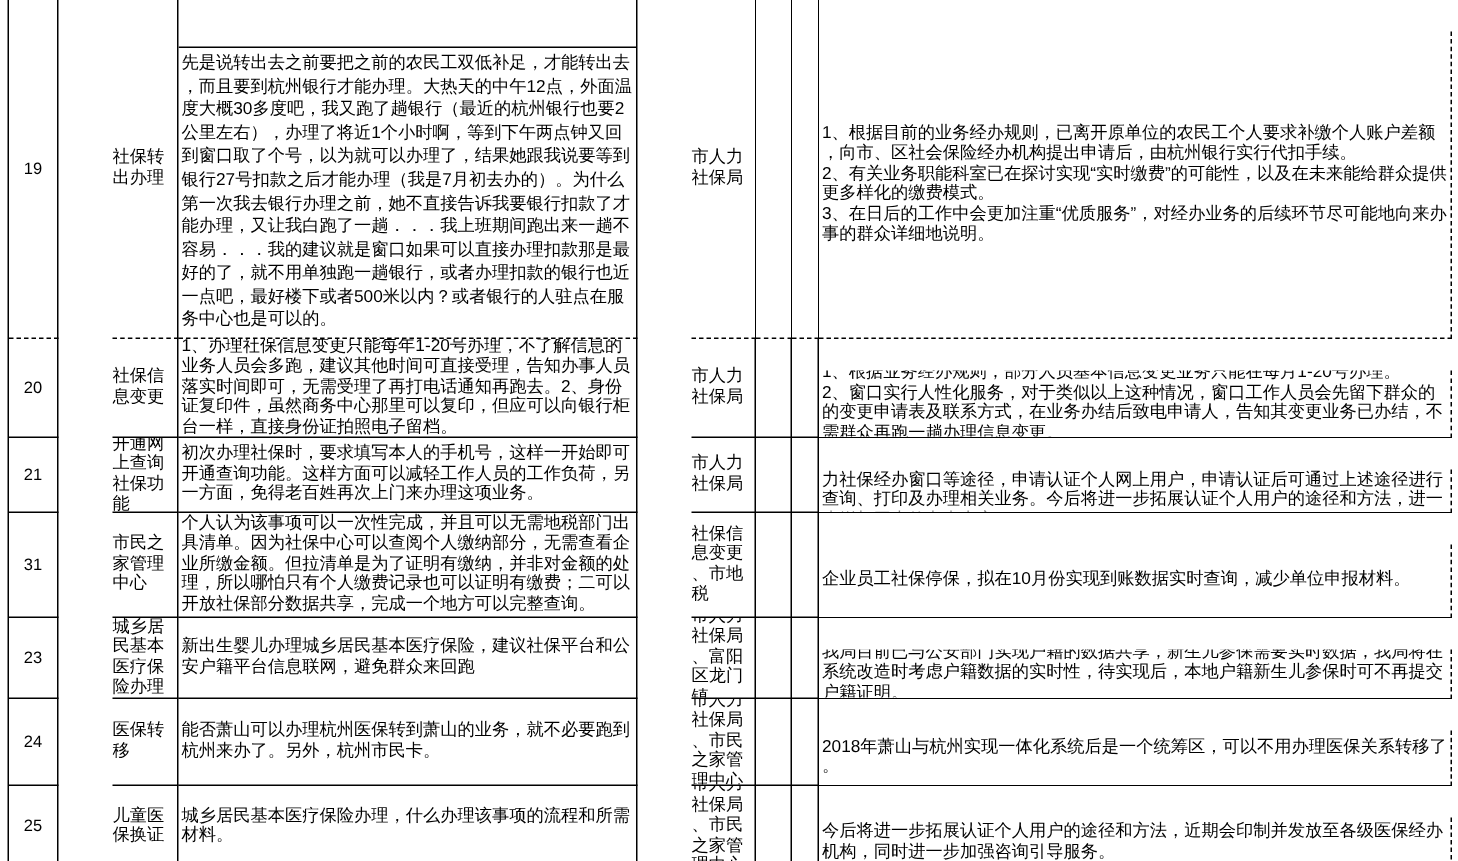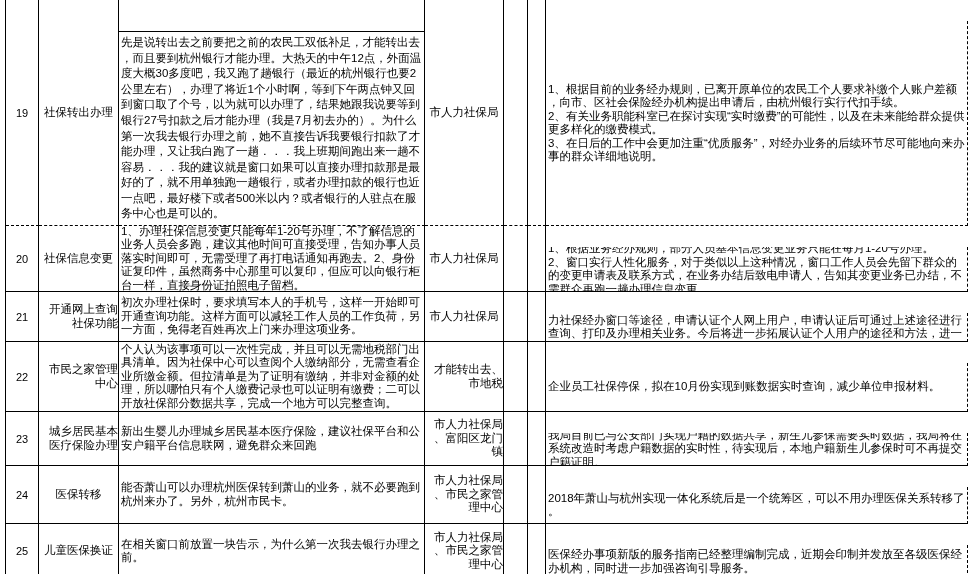--- a/index.html
+++ b/index.html
@@ -11,22 +11,22 @@
        border-left:1px solid #000;}
   .row{display:contents;}
   .cell{box-sizing:border-box;border-right:1px solid #000;border-bottom:1px solid #000;
         display:flex;align-items:center;overflow:hidden;font-size:11.5px;}
   
   .row19 .cell{border-bottom:1px dashed #000;}
   
   .c-reply{border-right:1px dashed #000;margin-top:21px;}
   .rowlast .cell{border-bottom:none;}
   .c-no{justify-content:center;font-size:11px;text-align:center;}
-  .c-topic,.c-dept{justify-content:center;text-align:right;line-height:13.5px;
-                   word-break:break-all;line-break:anywhere;padding:0;}
+  .c-topic,.c-dept{justify-content:center;text-align:left;line-height:13.5px;
+                   word-break:break-all;line-break:anywhere;padding:0;margin-left:36px;}
   .c-content,.c-reply{}
   .txt{width:100%;line-height:13.5px;white-space:pre-wrap;word-break:break-all;
        line-break:anywhere;padding:0 2px 0 2px;}
   
   .c-split{position:relative;padding-top:32px;}
   .c-split::before{content:"";position:absolute;left:0;right:0;top:31px;
                    border-top:1px solid #000;}
   .c-split .txt{line-height:15.6px;}
 </style>
 </head>
@@ -74,26 +74,26 @@
         </div>
       <div class="cell c-dept">市人力社保局</div>
       <div class="cell c-empty"></div>
       <div class="cell c-empty"></div>
       <div class="cell c-reply">
           <div class="txt">参保人员可通过杭州市人力社保网、支付宝、杭州市民卡（APP）、微信、市区人力社保经办窗口等途径，申请认证个人网上用户，申请认证后可通过上述途径进行查询、打印及办理相关业务。今后将进一步拓展认证个人用户的途径和方法，进一步增加网上的办事内容。</div>
         </div>
     </div>
 
     <div class="row">
-      <div class="cell c-no">22</div>
+      <div class="cell c-no">31</div>
       <div class="cell c-topic">市民之家管理中心</div>
       <div class="cell c-content">
           <div class="txt">个人认为该事项可以一次性完成，并且可以无需地税部门出具清单。因为社保中心可以查阅个人缴纳部分，无需查看企业所缴金额。但拉清单是为了证明有缴纳，并非对金额的处理，所以哪怕只有个人缴费记录也可以证明有缴费；二可以开放社保部分数据共享，完成一个地方可以完整查询。</div>
         </div>
-      <div class="cell c-dept">才能转出去、市地税</div>
+      <div class="cell c-dept">社保信息变更、市地税</div>
       <div class="cell c-empty"></div>
       <div class="cell c-empty"></div>
       <div class="cell c-reply">
           <div class="txt">企业员工社保停保，拟在10月份实现到账数据实时查询，减少单位申报材料。</div>
         </div>
     </div>
 
     <div class="row">
       <div class="cell c-no">23</div>
       <div class="cell c-topic">城乡居民基本医疗保险办理</div>
@@ -119,24 +119,24 @@
       <div class="cell c-empty"></div>
       <div class="cell c-reply">
           <div class="txt">2018年萧山与杭州实现一体化系统后是一个统筹区，可以不用办理医保关系转移了。</div>
         </div>
     </div>
 
     <div class="row rowlast">
       <div class="cell c-no">25</div>
       <div class="cell c-topic">儿童医保换证</div>
       <div class="cell c-content">
-          <div class="txt">在相关窗口前放置一块告示，为什么第一次我去银行办理之前。</div>
+          <div class="txt">城乡居民基本医疗保险办理，什么办理该事项的流程和所需材料。</div>
         </div>
       <div class="cell c-dept">市人力社保局、市民之家管理中心</div>
       <div class="cell c-empty"></div>
       <div class="cell c-empty"></div>
       <div class="cell c-reply">
-          <div class="txt">医保经办事项新版的服务指南已经整理编制完成，近期会印制并发放至各级医保经办机构，同时进一步加强咨询引导服务。</div>
+          <div class="txt">今后将进一步拓展认证个人用户的途径和方法，近期会印制并发放至各级医保经办机构，同时进一步加强咨询引导服务。</div>
         </div>
     </div>
 
   </div>
 </div>
 
 </body></html>

